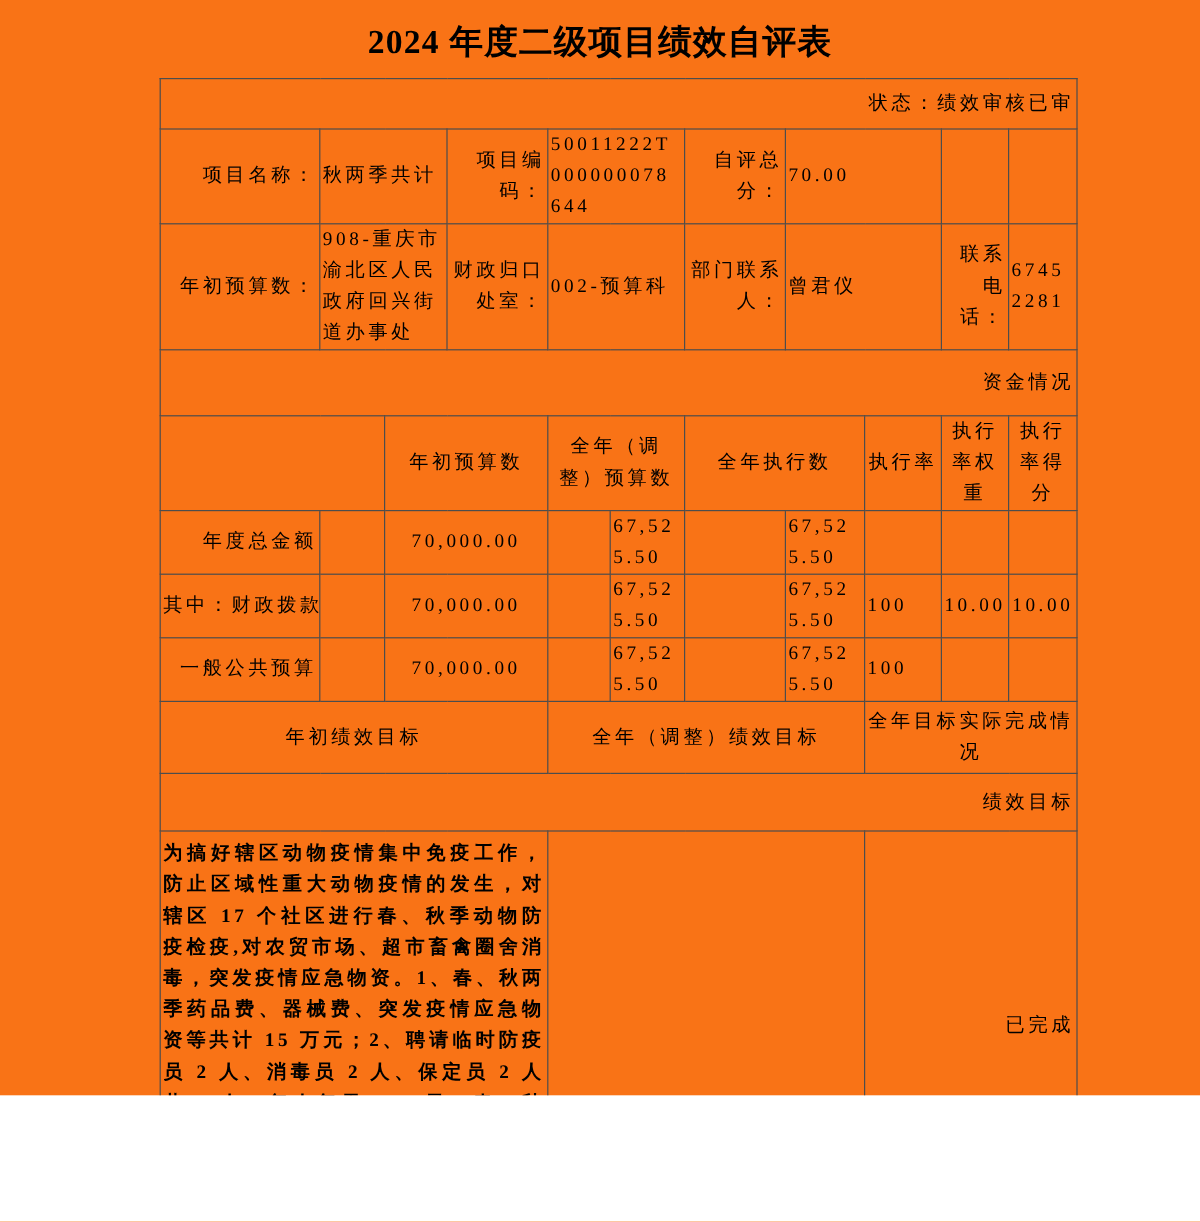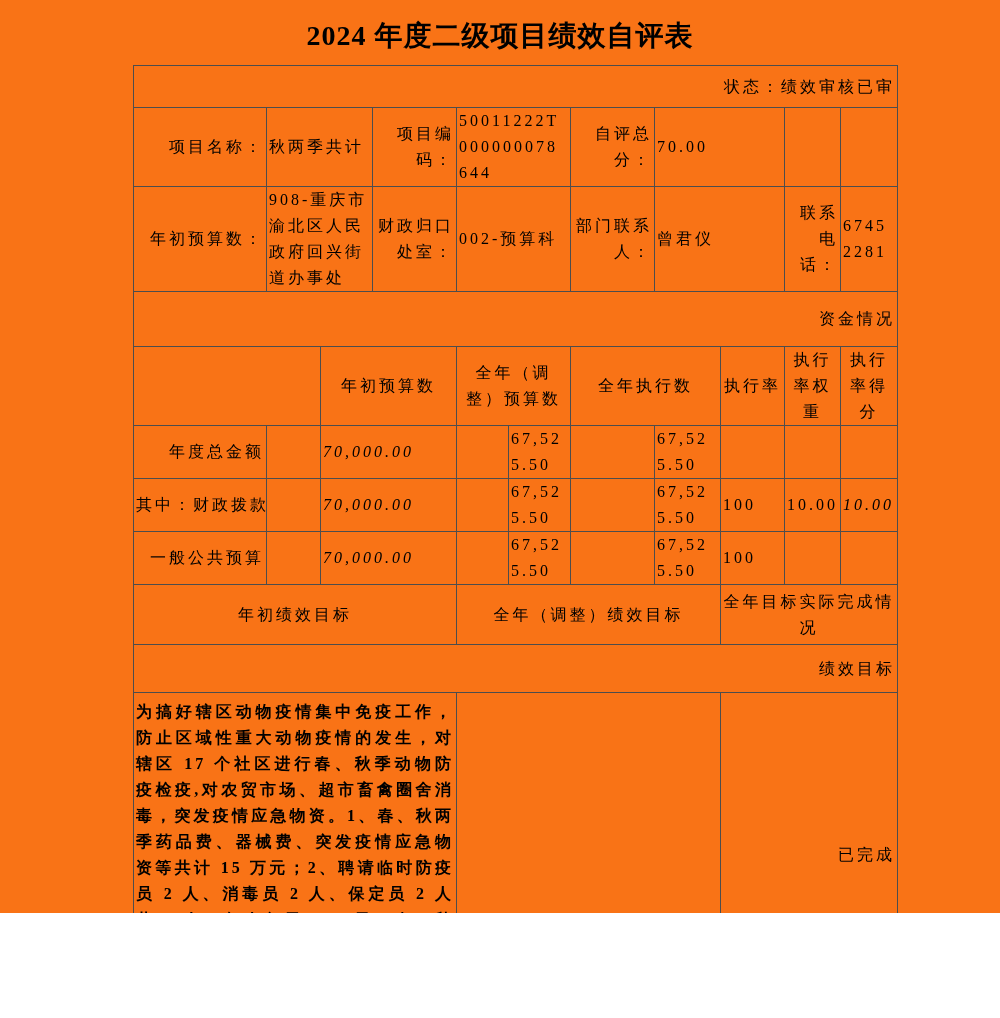--- a/index.html
+++ b/index.html
@@ -36,21 +36,21 @@
     overflow:hidden;
     word-wrap:break-word;
     line-break:strict;
   }
   .status  { text-align:right; padding-right:0; }
   .lbl     { text-align:right; }
   .val     { text-align:left; }
   .code    { letter-spacing:0; word-break:break-all; padding:0 18px 0 3px; }
   .phone   { letter-spacing:0; word-break:break-all; padding:0 3px;margin-top:36px; }
   .num-l   { letter-spacing:0; text-align:left;  padding-left:3px; }
-  .num-r   { letter-spacing:0; text-align:left; padding-right:6px;font-style:italic; }
+  .num-r   { letter-spacing:0; text-align:center; padding-right:6px; }
   .wrapnum { letter-spacing:0; text-align:left;  padding:0 1px 0 3px; word-break:break-all; }
   .flabel  { letter-spacing:2px; white-space:nowrap; padding-left:2px; text-align:right; }
   .section { text-align:right; }
   .hc      { text-align:center; }
   .hc-sm   { text-align:center; letter-spacing:2px; padding:0 1px; }
   .goal    { vertical-align:top; text-align:justify; line-height:27px; padding:3px 4px; letter-spacing:2.5px;font-weight:bold; }
   .done    { vertical-align:top; text-align:right; padding:5px 4px; }
 </style>
 </head>
 <body>

